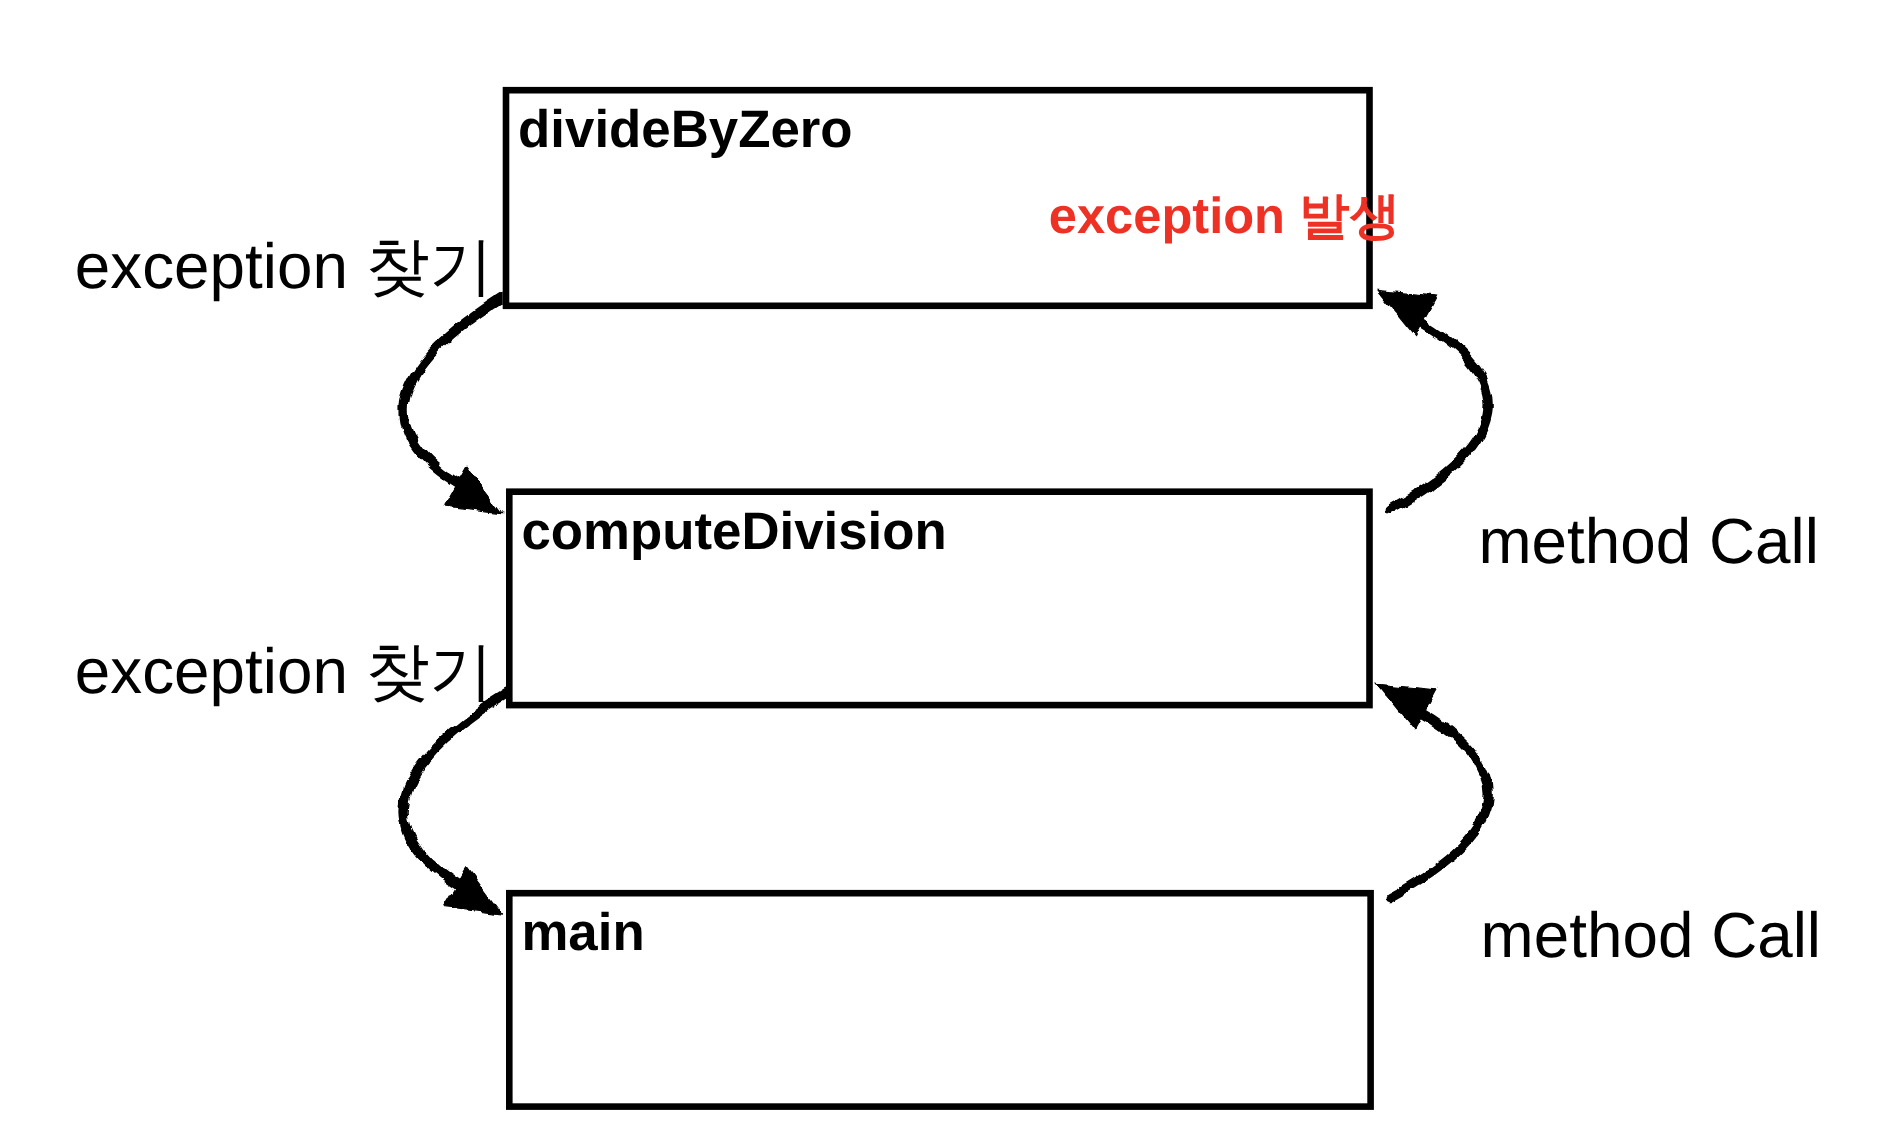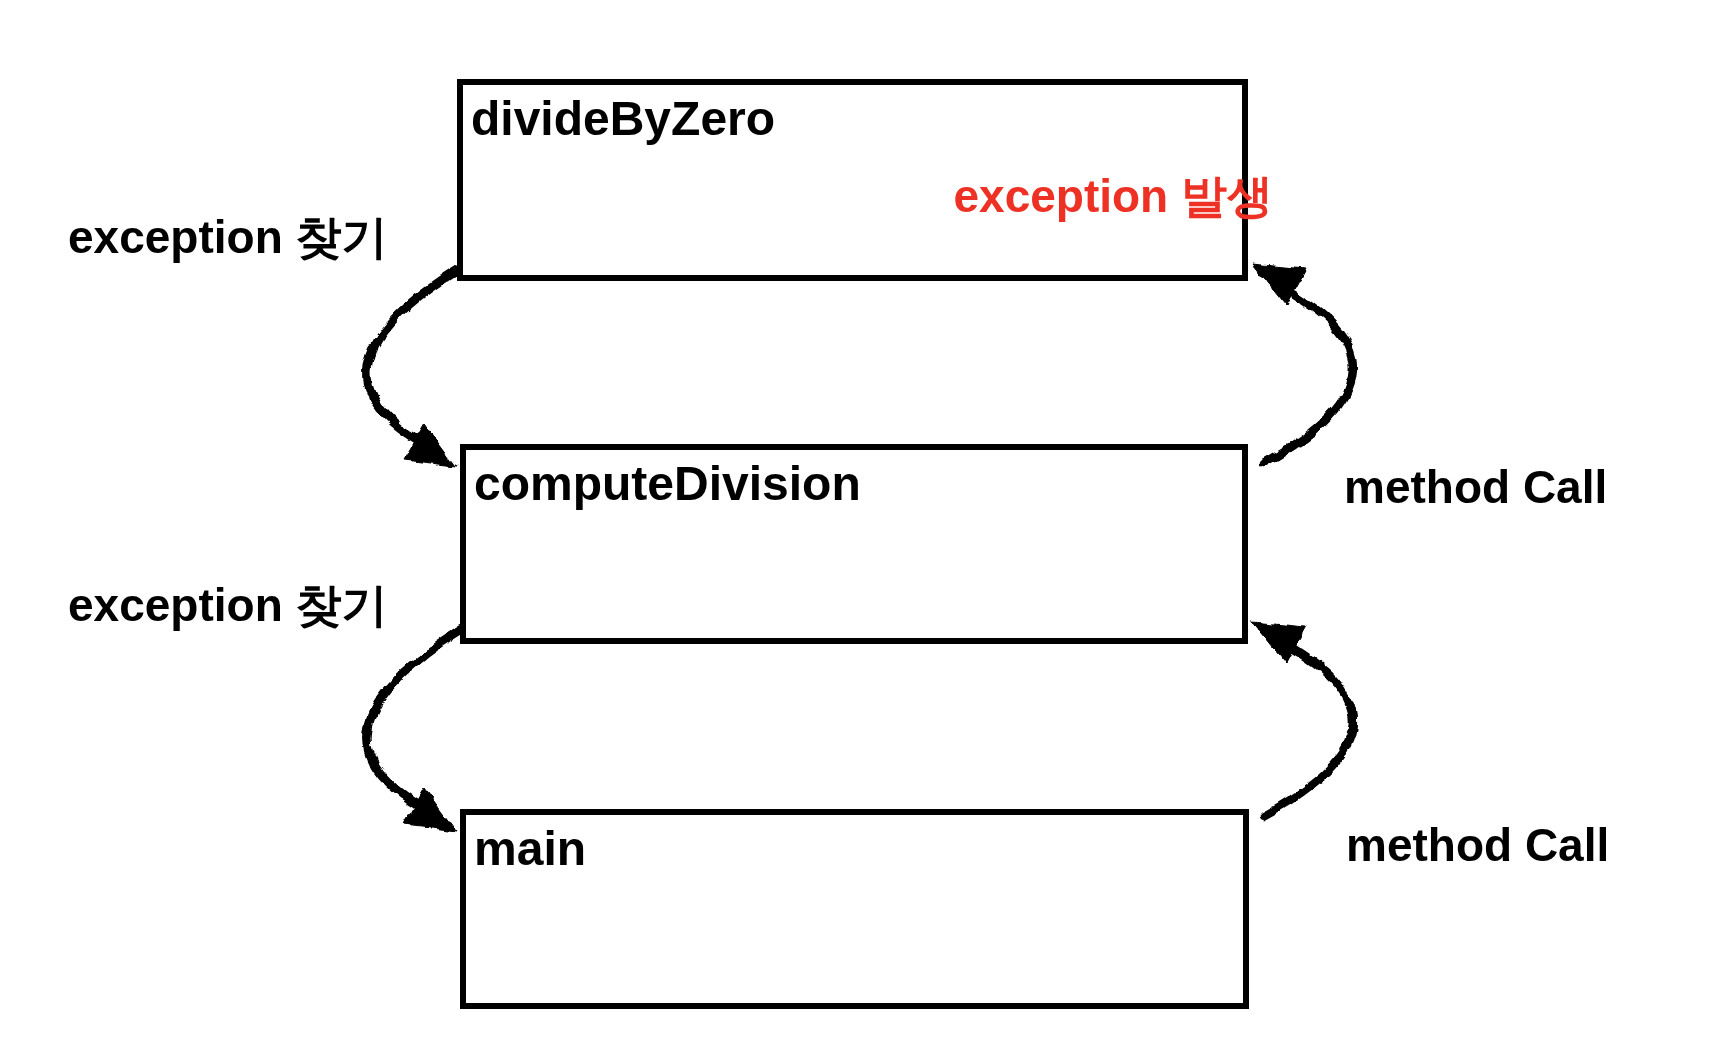--- a/index.html
+++ b/index.html
@@ -31,21 +31,21 @@
     text-align:right;
     font-size:46px;font-weight:bold;
     color:#ed3124;
     white-space:nowrap;line-height:1.1;padding-left:31px;
   }
   .frame-1 .frame-note{top:86px;}
   .frame-2 .frame-note{top:64px;transform:translateX(-30px);}
   .frame-3 .frame-note{top:62px;}
   .side-label{
     position:absolute;
-    font-size:46px;font-weight:bold;color:#000000;
+    font-size:58px;font-weight:normal;color:#000000;
     white-space:nowrap;line-height:1.0;
   }
   .lbl-left-1{left:52px;top:190px;}
   .lbl-left-2{left:52px;top:558px;}
   .lbl-right-1{left:1328px;top:440px;}
   .lbl-right-2{left:1330px;top:798px;}
 </style>
 </head>
 <body>
 

